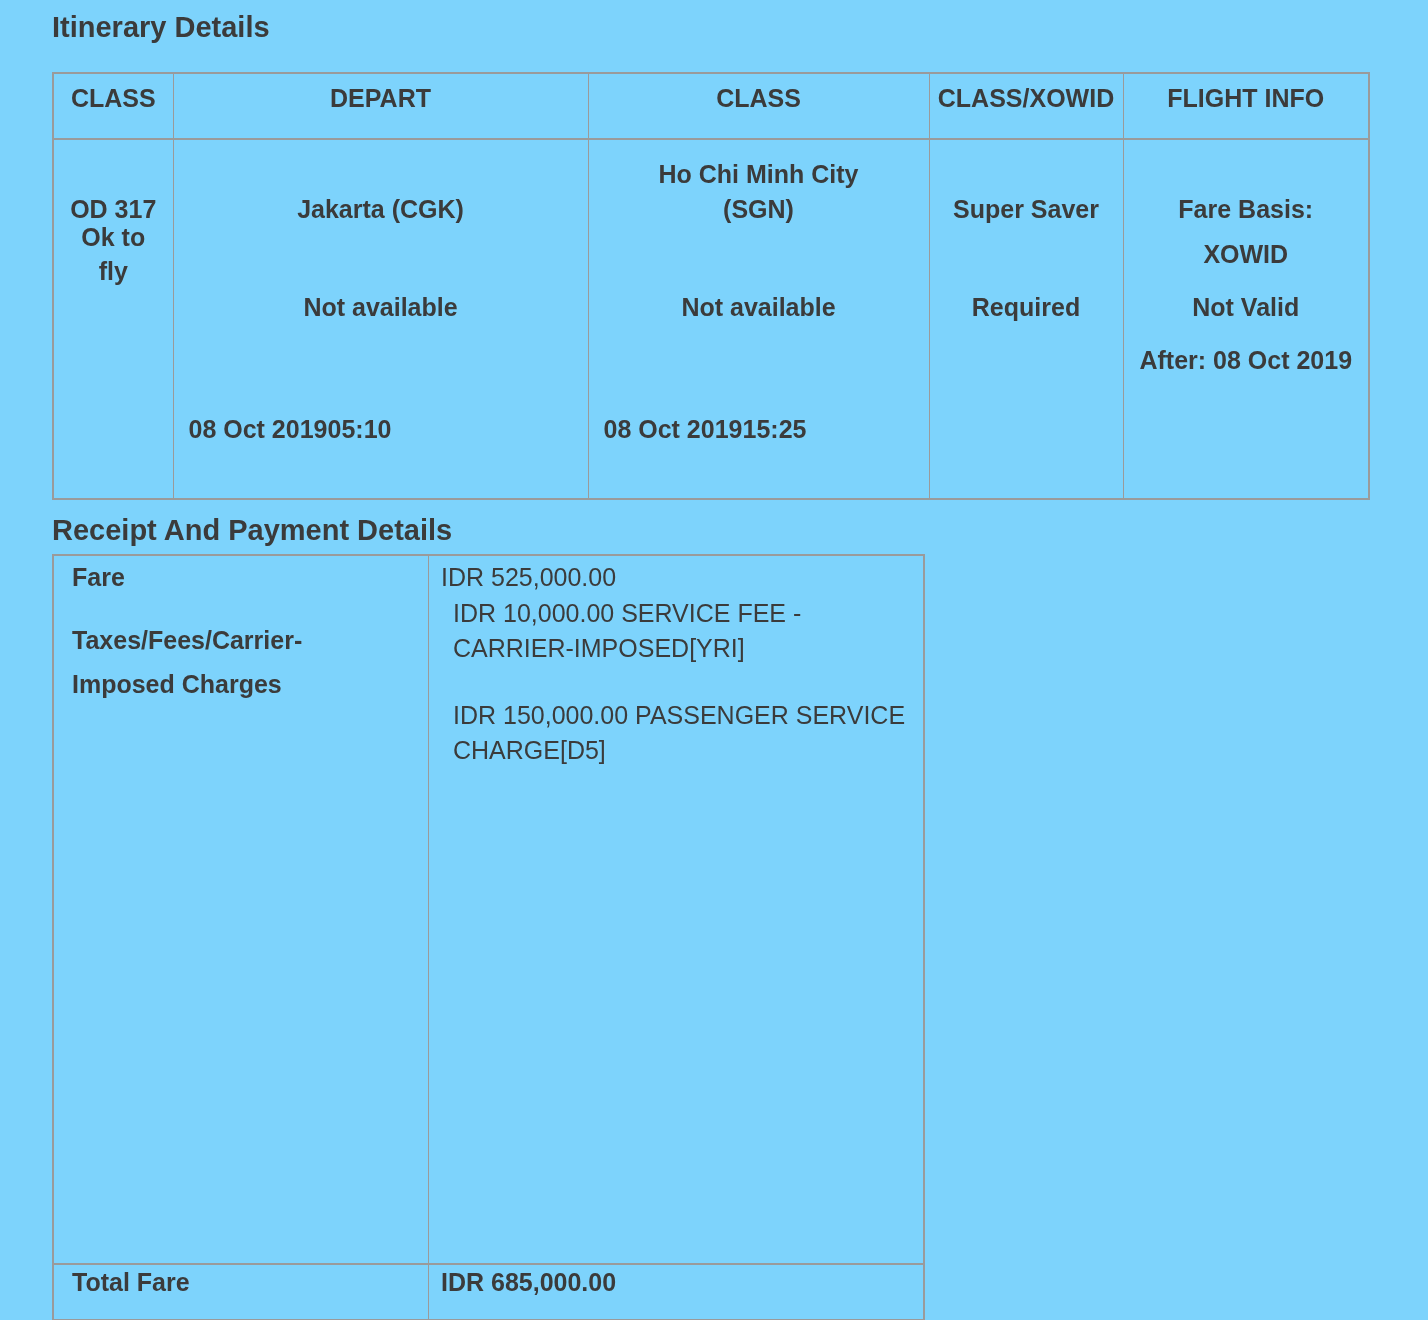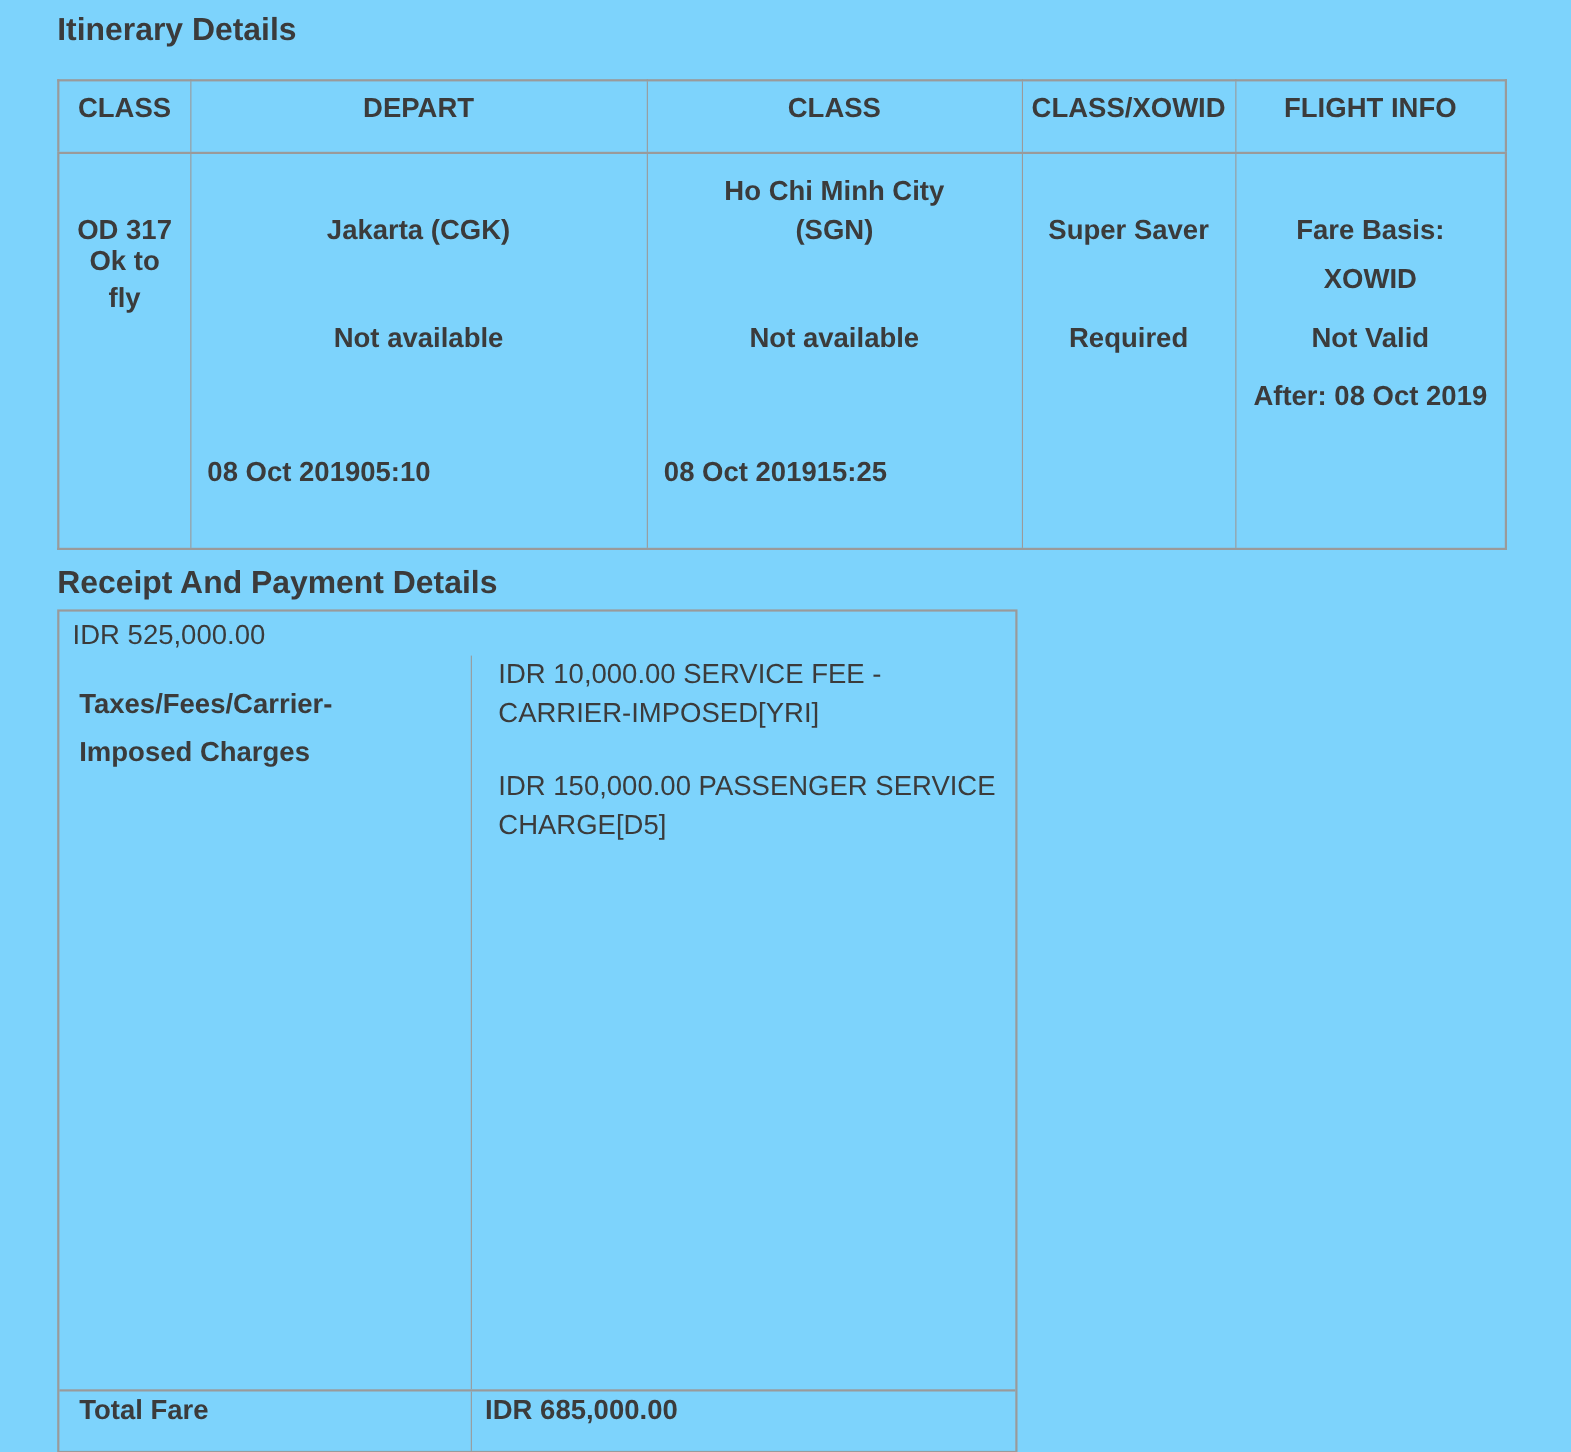--- a/index.html
+++ b/index.html
@@ -142,20 +142,21 @@
           <div class="slot">After: 08 Oct 2019</div>
         </td>
       </tr>
     </tbody>
   </table>
 
   <h2 class="heading receipt-h">Receipt And Payment Details</h2>
 
   <div class="receipt">
     <div class="r-row r1">
+      <div class="r-label">Fare</div>
       <div class="r-value r-regular">IDR 525,000.00</div>
     </div>
     <div class="r-row r2">
       <div class="r-label">
         <div class="labelwrap">Taxes/Fees/Carrier-Imposed Charges</div>
       </div>
       <div class="r-value r-regular">
         <p>IDR 10,000.00 SERVICE FEE - CARRIER-IMPOSED[YRI]</p>
         <p>IDR 150,000.00 PASSENGER SERVICE CHARGE[D5]</p>
       </div>

